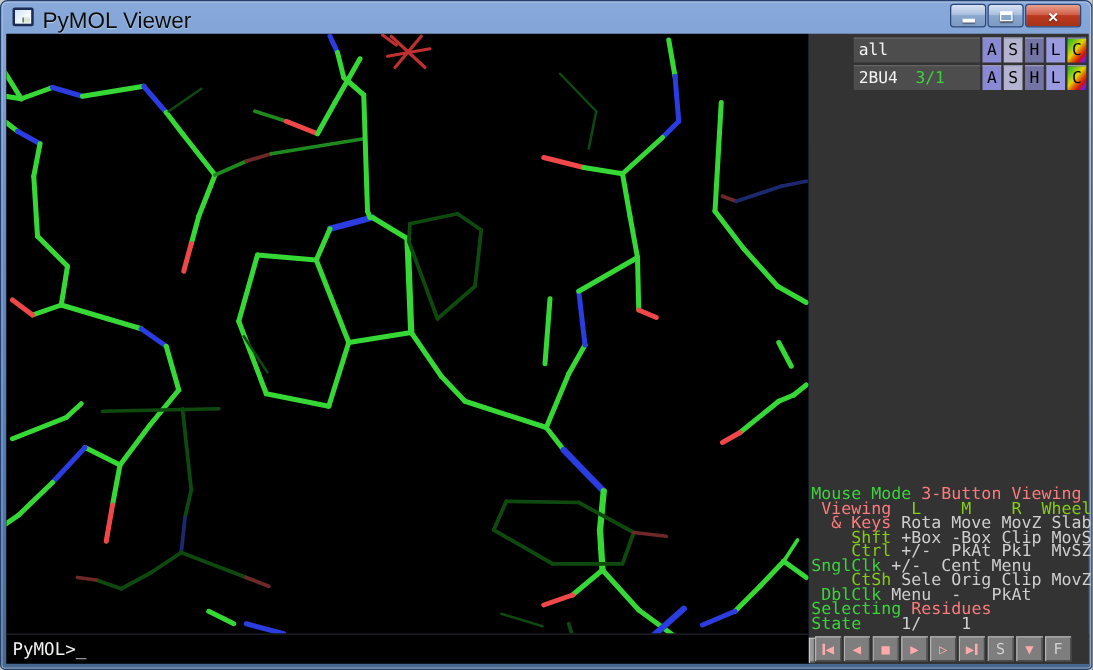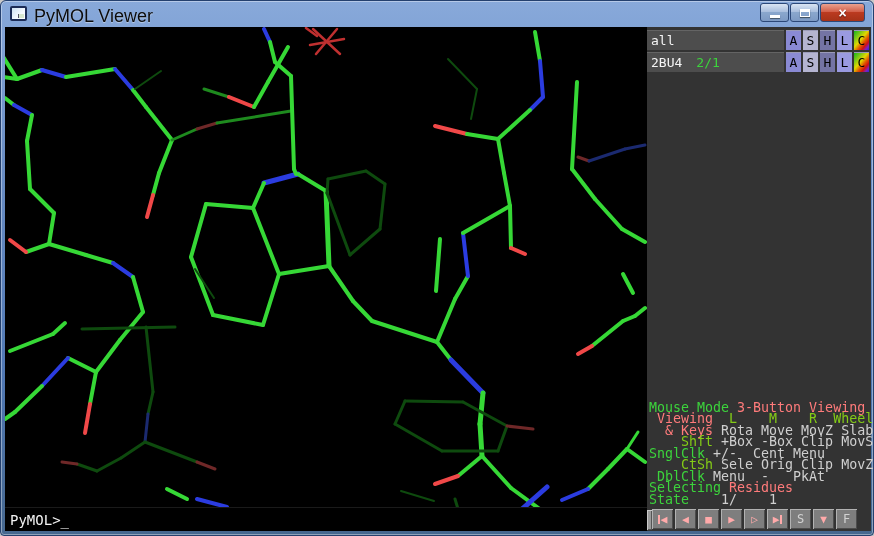--- a/index.html
+++ b/index.html
@@ -35,21 +35,21 @@
   .viewport { position:absolute; top:0; left:0; width:642px; height:480px; background:#000; overflow:hidden; }
   .viewport svg { display:block; width:642px; height:480px; }
   .cmdline { position:absolute; top:480px; left:0; width:642px; height:24px; background:#000;
              border-top:1px solid #1a1a1a;padding-left:42px; }
   .prompt { position:absolute; left:5px; top:4px; font-size:14px; color:#f2f2f2; white-space:pre; }
   .cmd-divider { position:absolute; right:-5px; top:2px; width:5px; height:20px; background:#9a9a9a;
              box-shadow:inset 1px 1px 0 #c8c8c8, inset -1px -1px 0 #555; z-index:2; }
   
   .right-col { width:224px; height:504px; background:#333; display:flex; flex-direction:column; }
   .obj-rows { padding-top:2px; }
-  .obj-row { height:21px; margin-bottom:1px; display:flex; align-items:flex-end; padding-right:2px; }
+  .obj-row { height:21px; margin-bottom:1px; display:flex; align-items:flex-end; padding-right:2px;margin-left:36px; }
   .obj-name { flex:1; background:#4d4d4d; border-top:1px solid #646464; color:#f5f5f5;
               font-size:13px; line-height:19px; padding-left:4px; white-space:pre; }
   .obj-state { color:#3cd43c; margin-left:14px; }
   .aslc { width:15px; margin-left:2px; border-top:1px solid #9a9ab8; text-align:center;
           font-size:13px; line-height:19px; color:#000; cursor:pointer; }
   .b-a { background:#8a8ad4; }
   .b-s { background:#b4b4d0; }
   .b-h { background:#7474a4; }
   .b-l { background:#9a9ae0; }
   .b-c { background:linear-gradient(130deg,#18b418 0%,#7ec818 25%,#e0d800 45%,#e05800 62%,#d01010 76%,#8020c0 88%,#2828e0 100%); }
@@ -240,36 +240,37 @@
       <div class="obj-rows">
         <div class="obj-row">
           <div class="obj-name"><span>all</span></div>
           <div class="aslc b-a">A</div>
           <div class="aslc b-s">S</div>
           <div class="aslc b-h">H</div>
           <div class="aslc b-l">L</div>
           <div class="aslc b-c">C</div>
         </div>
         <div class="obj-row">
-          <div class="obj-name"><span>2BU4</span><span class="obj-state">2/1</span></div>
+          <div class="obj-name"><span>2BU4</span><span class="obj-state">3/1</span></div>
           <div class="aslc b-a">A</div>
           <div class="aslc b-s">S</div>
           <div class="aslc b-h">H</div>
           <div class="aslc b-l">L</div>
           <div class="aslc b-c">C</div>
         </div>
       </div>
 
       <div class="panel-spacer"></div>
 
       <div class="mouse-panel" id="mouse-lines">
           <div class="mline"><span class="c-green">Mouse Mode </span><span class="c-salmon">3-Button Viewing</span></div>
           <div class="mline"><span class="c-salmon"> Viewing</span><span class="c-peri">  L    M    R  Wheel</span></div>
           <div class="mline"><span class="c-salmon">  &amp; Keys</span><span class="c-gray"> Rota Move MovZ Slab</span></div>
           <div class="mline"><span class="c-peri">    Shft</span><span class="c-gray"> +Box -Box Clip MovS</span></div>
+          <div class="mline"><span class="c-peri">    Ctrl</span><span class="c-gray"> +/-  PkAt Pk1  MvSZ</span></div>
           <div class="mline"><span class="c-green">SnglClk</span><span class="c-gray"> +/-  Cent Menu</span></div>
           <div class="mline"><span class="c-peri">    CtSh</span><span class="c-gray"> Sele Orig Clip MovZ</span></div>
           <div class="mline"><span class="c-green"> DblClk</span><span class="c-gray"> Menu  -   PkAt</span></div>
           <div class="mline"><span class="c-green">Selecting</span><span class="c-salmon"> Residues</span></div>
           <div class="mline"><span class="c-green">State</span><span class="c-gray">    1/    1</span></div>
         </div>
 
       <div class="transport" id="transport">
           <div class="tbtn">
             <span class="bar"></span>

